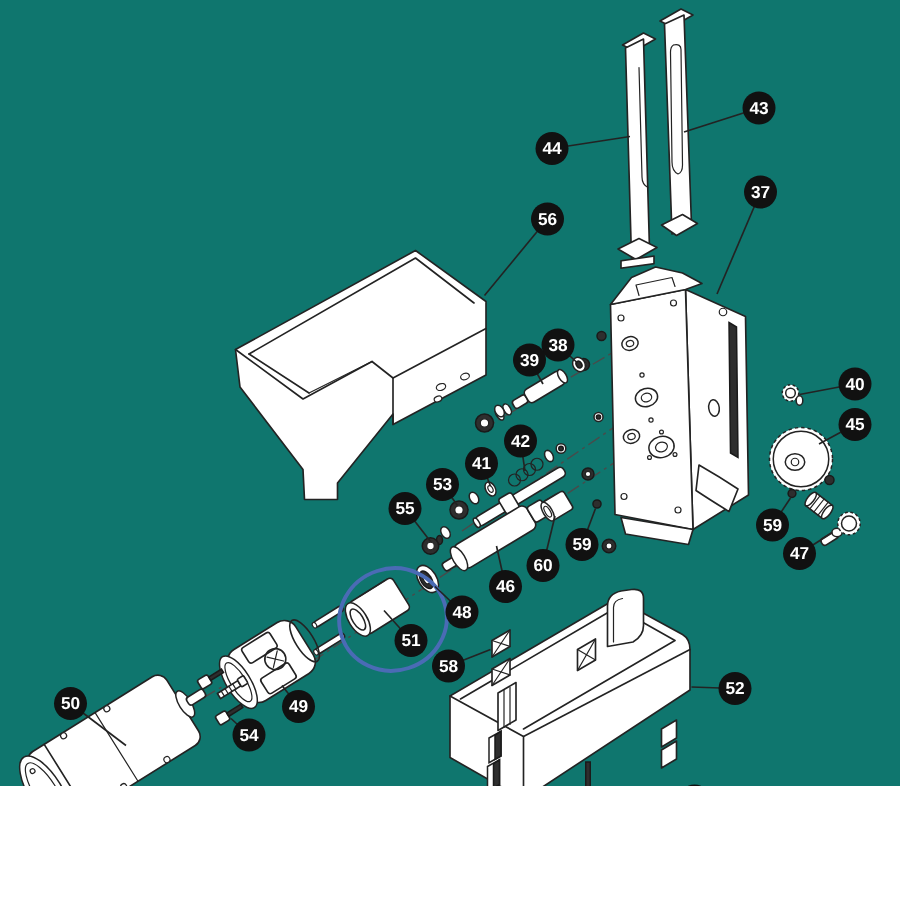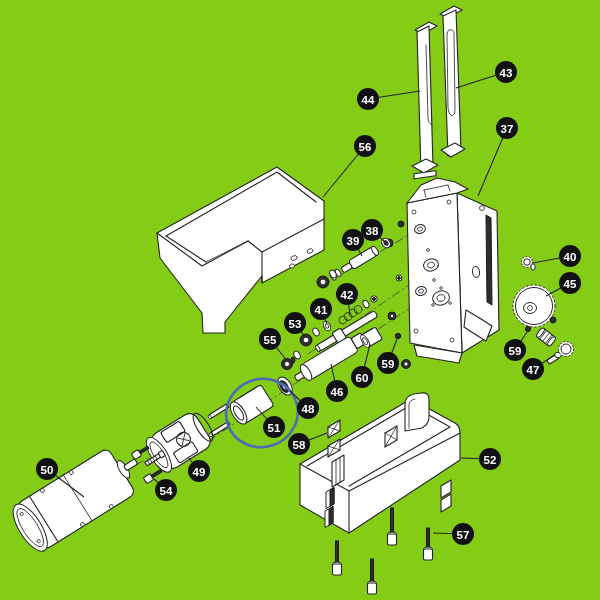--- a/index.html
+++ b/index.html
@@ -1,16 +1,16 @@
 <!DOCTYPE html>
 <html><head>
 <meta charset="utf-8">
 <style>
   html,body{margin:0;padding:0;background:#fff;}
-  #stage{width:600px;height:600px;position:relative;background:#84cc16;overflow:hidden;}
+  #stage{width:600px;height:524px;position:relative;background:#0f766e;overflow:hidden;}
   svg{display:block;}
   svg text.badge-num{font-family:"Liberation Sans","DejaVu Sans",sans-serif;font-weight:bold;}
   .s  {stroke:#232323;stroke-width:1.1;fill:#fff;stroke-linejoin:round;stroke-linecap:round;}
   .sn {stroke:#232323;stroke-width:1.1;fill:none;stroke-linejoin:round;stroke-linecap:round;}
   .sd {stroke:#1a1a1a;stroke-width:1;fill:#2e2e2e;}
   .sw {stroke:#232323;stroke-width:1;fill:#fff;}
   .thin{stroke-width:0.8;}
   .cl {stroke:#4a4a4a;stroke-width:0.9;fill:none;stroke-dasharray:9 3 2 3;}
 </style>
 </head>

